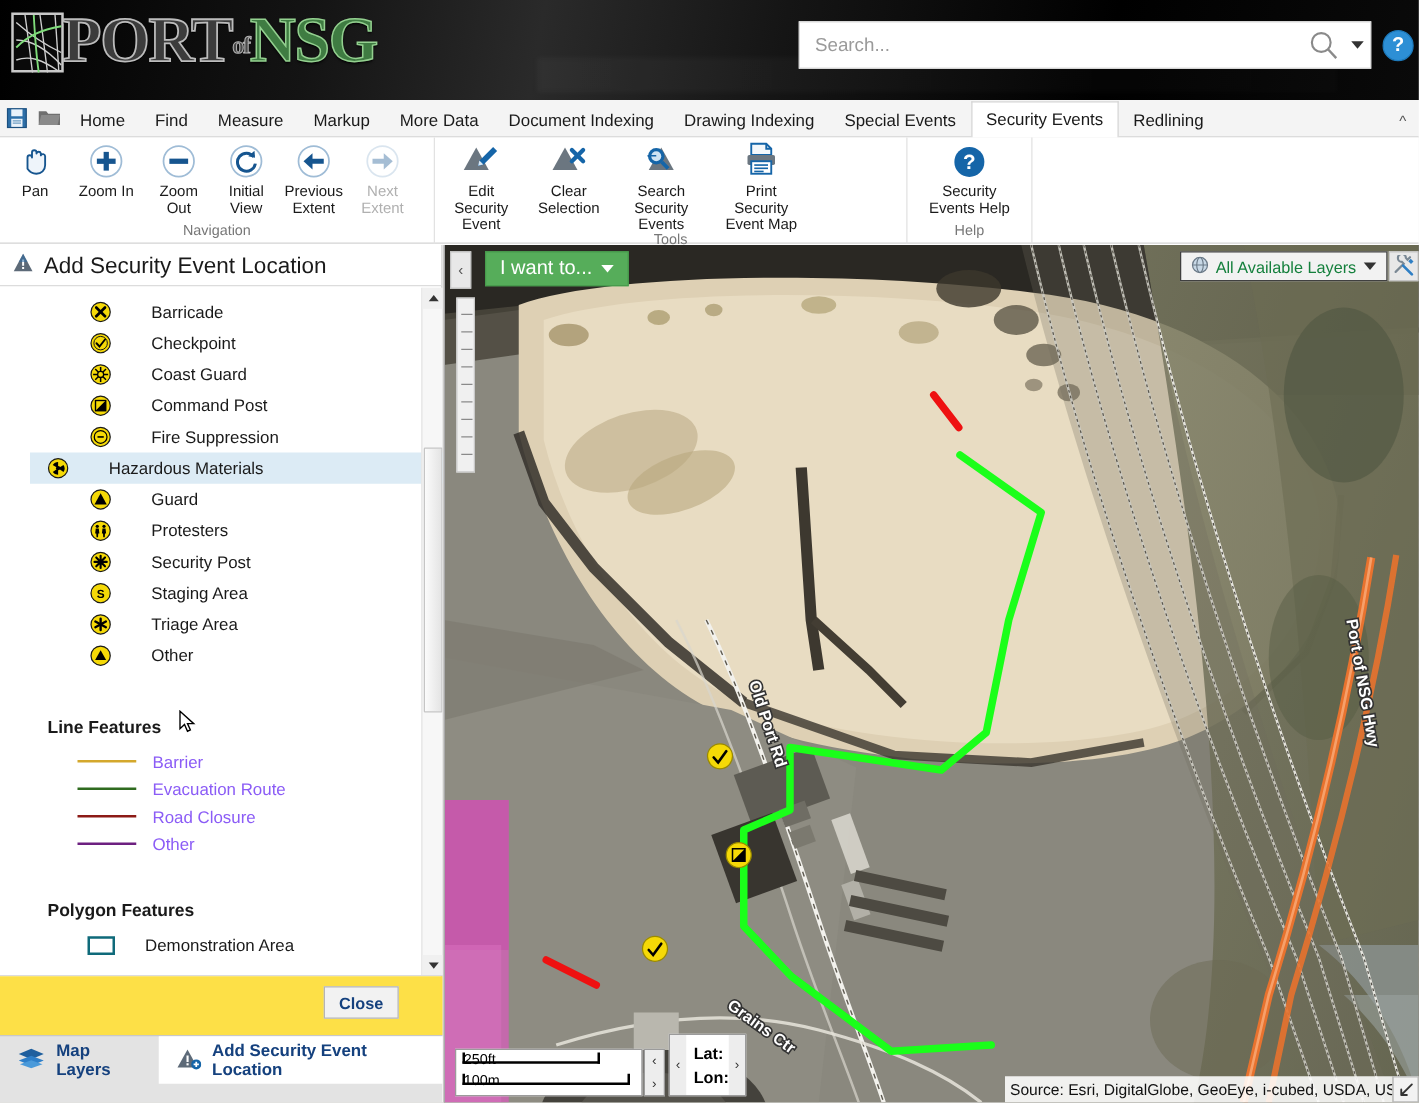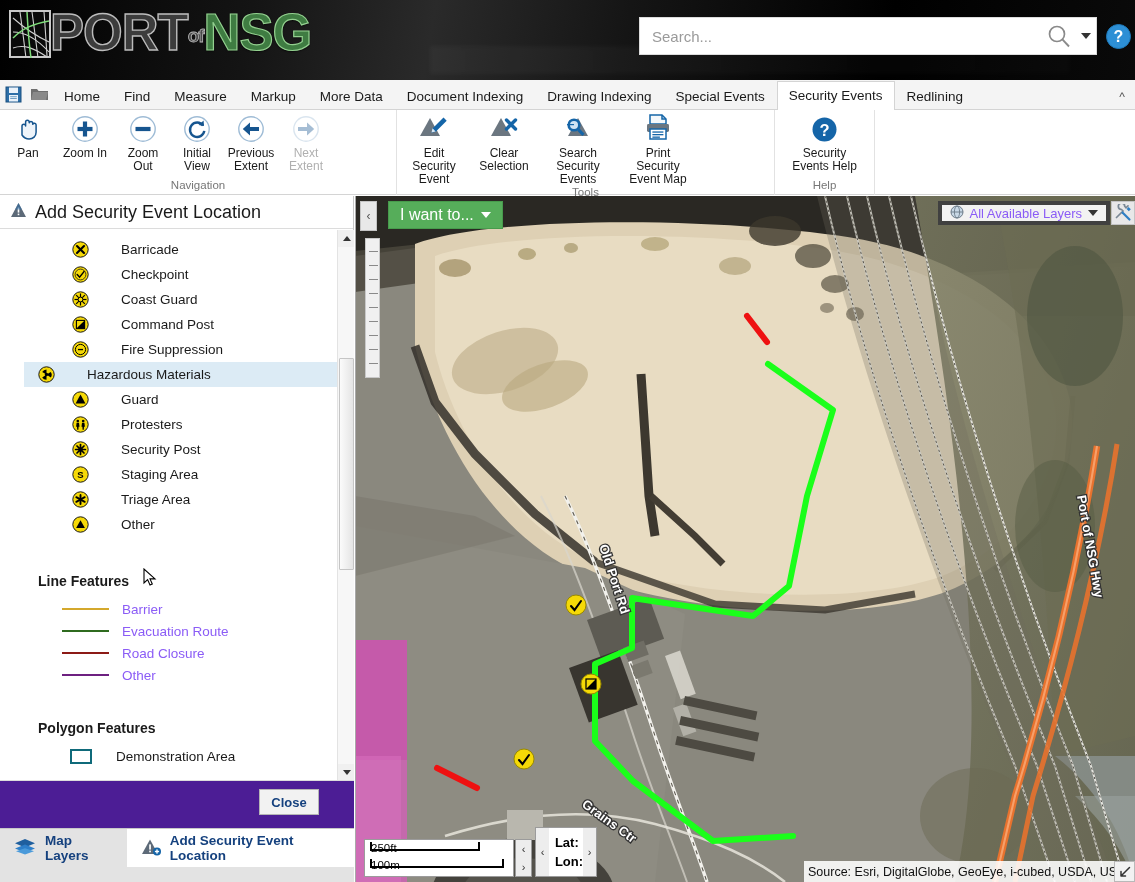--- a/index.html
+++ b/index.html
@@ -26,21 +26,21 @@
   }
   .brand-logo { position: absolute; left: 6px; top: 4px; width: 48px; height: 56px; }
   .brand-logo .frame {
     position:absolute; left:3px; top:6px; width:42px; height:48px;
     border: 2px solid #c9c9c9; background:#0a0a0a;
   }
   .brand-text {
     position: absolute; left: 50px; top: 5px; height: 56px;
     font-size: 51px; font-weight: bold; letter-spacing: -1px;
     line-height: 56px; white-space: nowrap;
-    font-family: Liberation Sans, sans-serif;
+    font-family: Liberation Serif, serif;
   }
   .bt-port {
     color: #3c3c3c; -webkit-text-stroke: 1.4px #bcbcbc;
     text-shadow: 0 1px 0 #000;
   }
   .bt-of {
     font-size: 19px; line-height: 19px; color:#4a4a4a;
     -webkit-text-stroke: 0.8px #b8b8b8;
     display:inline-block; vertical-align: middle;
     transform: translateY(-2px);
@@ -153,21 +153,21 @@
   .vsc-thumb {
     position:absolute; left:1px; width:15px; top:128px; height:212px;
     background: linear-gradient(90deg,#fbfbfb,#e4e4e4);
     border:1px solid #c5c5c5; border-radius:1px;
   }
   .tri { width:0;height:0; }
   .tri.up { border-left:4px solid transparent;border-right:4px solid transparent;border-bottom:5px solid #333; }
   .tri.dn { border-left:4px solid transparent;border-right:4px solid transparent;border-top:5px solid #333; }
 
   .panel-foot {
-    position:absolute; left:0; bottom:0; width:354px; height:47px; background:#4c1d95;
+    position:absolute; left:0; bottom:0; width:354px; height:47px; background:#fde047;
   }
   .close-btn {
     position:absolute; right:35px; top:8px; width:60px; height:26px;
     background:#f2f2f2; border:1px solid #b5b5b5; color:#15417e; font-weight:bold;
     font-size:13px; display:flex; align-items:center; justify-content:center; cursor:default;
   }
 
   
   .bottombar {
     position:absolute; left:0; top:828px; width:354px; height:54px;
@@ -192,22 +192,22 @@
     align-items:center; gap:7px; padding:0 11px; cursor:default;
   }
   .iwant .caret { width:0;height:0;border-left:5px solid transparent;border-right:5px solid transparent;border-top:6px solid #fff; }
   .panel-collapse {
     position:absolute; left:5px; top:5px; width:17px; height:30px;
     background:#e8e8e8; border:1px solid #c4c4c4; display:flex;
     align-items:center; justify-content:center; color:#555; font-size:12px;
   }
   .layerpick {
     position:absolute; right:25px; top:5px; height:24px; background:#f2f2f2;
-    border:4px solid #404040; display:flex; align-items:center; gap:6px;
-    padding:0 8px; font-size:13px; color:#8b5cf6; cursor:default;margin-left:19px;
+    border:1px solid #404040; display:flex; align-items:center; gap:6px;
+    padding:0 8px; font-size:13px; color:#15803d; cursor:default;margin-left:19px;
   }
   .map-tools {
     position:absolute; right:0; top:5px; width:24px; height:24px;
     background:#e8e8e8; border:1px solid #c4c4c4; display:flex;
     align-items:center; justify-content:center;
   }
   .zoomslider {
     position:absolute; left:10px; top:42px; width:15px; height:140px;
     background:#f0f0f0; border:1px solid #c8c8c8;
   }
@@ -329,21 +329,21 @@
     <div class="tab">Drawing Indexing</div>
     <div class="tab">Special Events</div>
     <div class="tab active">Security Events</div>
     <div class="tab">Redlining</div>
 
     <div class="tab-collapse">^</div>
   </div>
 
   <div class="ribbon">
 
-    <div class="rgroup bordered" style="width:397px">
+    <div class="rgroup bordered" style="width:348px">
       <div class="items">
         <div class="rbtn" style="width:56px">
           <span class="ico">
             <svg width="30" height="30" viewBox="0 0 30 30">
               <path d="M9 22 L9 13 a1.8 1.8 0 0 1 3.6 0 L12.6 9 a1.8 1.8 0 0 1 3.6 0 l0 0.8 a1.8 1.8 0 0 1 3.5 0 l0 1.5 a1.8 1.8 0 0 1 3.4 0.6 l0 7.3 c0 4-3 6.8-7 6.8 -3.6 0-5.6-1.8-7.1-4z" fill="#eef4fa" stroke="#16558f" stroke-width="1.5" stroke-linejoin="round"></path>
             </svg>
           </span>
           <span class="lbl">Pan</span>
         </div>
 

